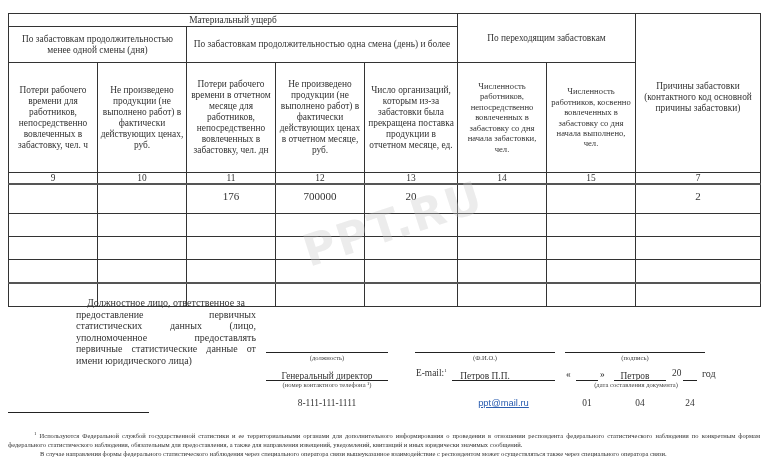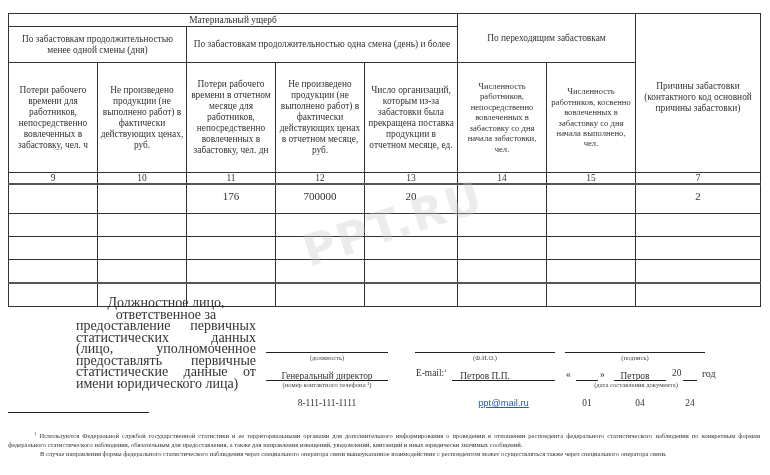--- a/index.html
+++ b/index.html
@@ -8,21 +8,21 @@
   .tbl { position:absolute; left:8px; top:13px; border-collapse:collapse; table-layout:fixed; }
   .tbl td { border:1px solid #333; text-align:center; vertical-align:middle; padding:0 2px;
             font-size:8.6px; line-height:10.4px; color:#333; }
   .tbl td.tt { font-size:9.4px; line-height:11px; }
   .tbl td.num { font-size:9.4px; line-height:10px; height:10px; padding:0; }
   .tbl tr.numrow td { border-bottom:2px solid #555; }
   .tbl td.val { vertical-align:top; padding-top:6px; font-size:11px; }
   .tbl tr.data td { height:22px; }
   .tbl tr.sep td { border-bottom:2px solid #555; }
   .abs { position:absolute; }
-  .resp { left:76px; top:297px; width:180px; font-size:14px; line-height:11.5px; color:#333; text-align:justify; }
+  .resp { left:76px; top:297px; width:180px; font-size:10px; line-height:11.5px; color:#333; text-align:justify; }
   .resp .first { display:block; text-align:center; }
   .line { position:absolute; border-top:1px solid #222; }
   .fieldval { position:absolute; text-align:center; font-size:9.4px; color:#333;margin-top:30px; }
   .caption { position:absolute; text-align:center; font-size:6.6px; color:#444; }
   .link { color:#2a5db0; text-decoration:underline; }
   .foot { position:absolute; left:8px; font-size:6.5px; line-height:9px; color:#333; width:752px; }
   sup { font-size:5px; }
 </style>
 </head>
 <body>

